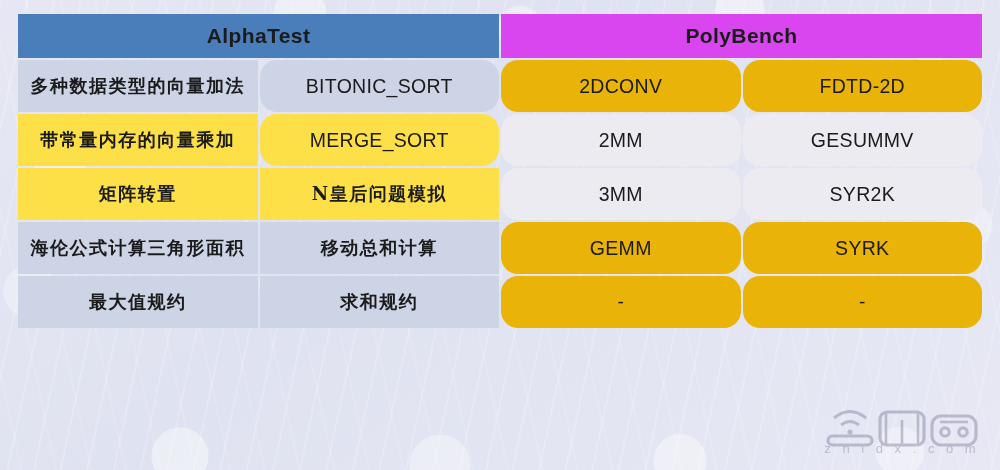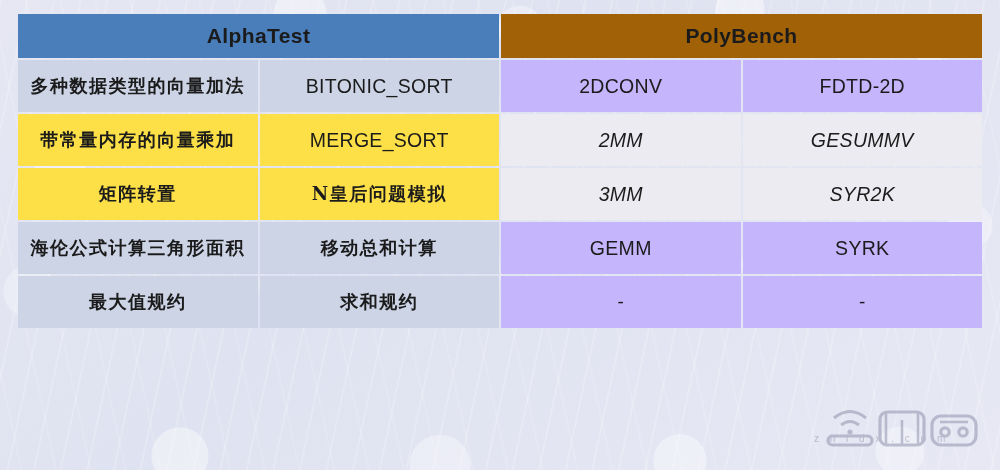--- a/index.html
+++ b/index.html
@@ -66,63 +66,65 @@
   }
 
   th.hdr {
     height: 44px;
     color: #ffffff;
     font-size: 21px;
     font-weight: bold;
     letter-spacing: .4px;
   }
   th.hdr-alpha { background: #4a7ebb; }
-  th.hdr-poly  { background: #a16207; }
+  th.hdr-poly  { background: #d946ef; }
 
   td.cell {
     height: 52px;
     font-size: 19.5px;
     font-weight: 400;
   }
   
   tr.shade td.left-cell  { background: #ccd4e6; }
   tr.plain td.left-cell  { background: #fde047; }
   
-  tr.shade td.right-cell { background: #c4b5fd; }
-  tr.plain td.right-cell { background: #ecebf1; font-style: italic; }
+  tr.shade td.right-cell { background: #eab308; }
+  tr.plain td.right-cell { background: #ecebf1; }
 
   
   td.cjk {
     font-family: "DejaVu Serif", "Liberation Serif", serif;
     font-weight: 600;
     font-size: 18px;
     letter-spacing: 1.5px;
   }
   td.latin {
     font-family: "Liberation Sans", sans-serif;
     letter-spacing: .3px;
+    border-radius: 17px;
   }
   td.dash { font-size: 19px; }
 
   
   #watermark {
     position: absolute;
     right: 10px;
     bottom: 6px;
     width: 176px;
     height: 62px;
     pointer-events: none;
     opacity: .52;
   }
   #watermark .wm-text {
     position: absolute;
     left: 0;
-    bottom: 20px;
+    bottom: 8px;
     width: 100%;
-    font-size: 10px;
+    text-align: center;
+    font-size: 13px;
     letter-spacing: 4px;
     color: #8e8fa8;
     font-family: "Liberation Sans", sans-serif;
   }
 </style>
 </head>
 <body>
 
 <div id="slide-bg"></div>
 

